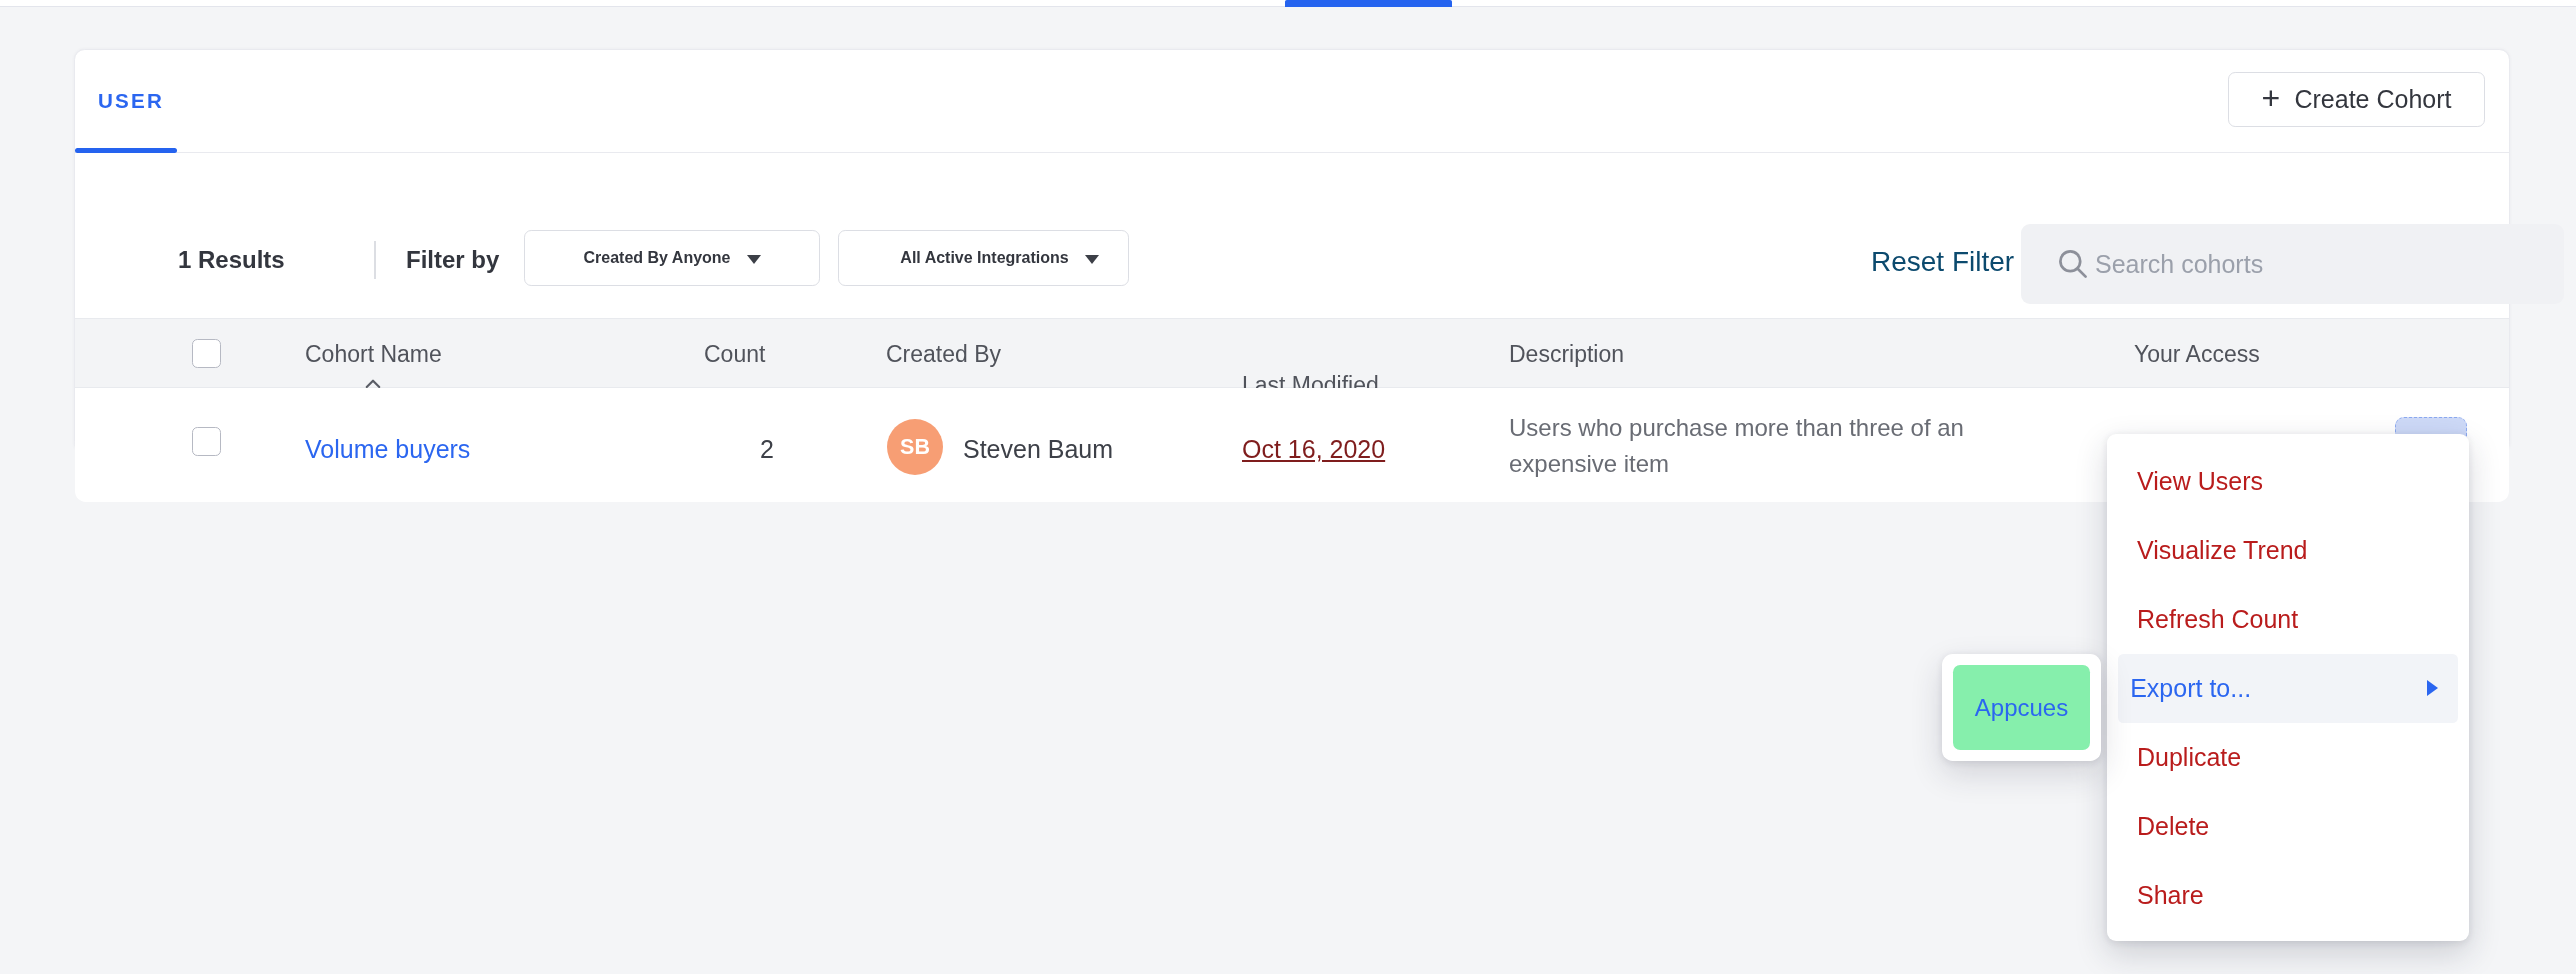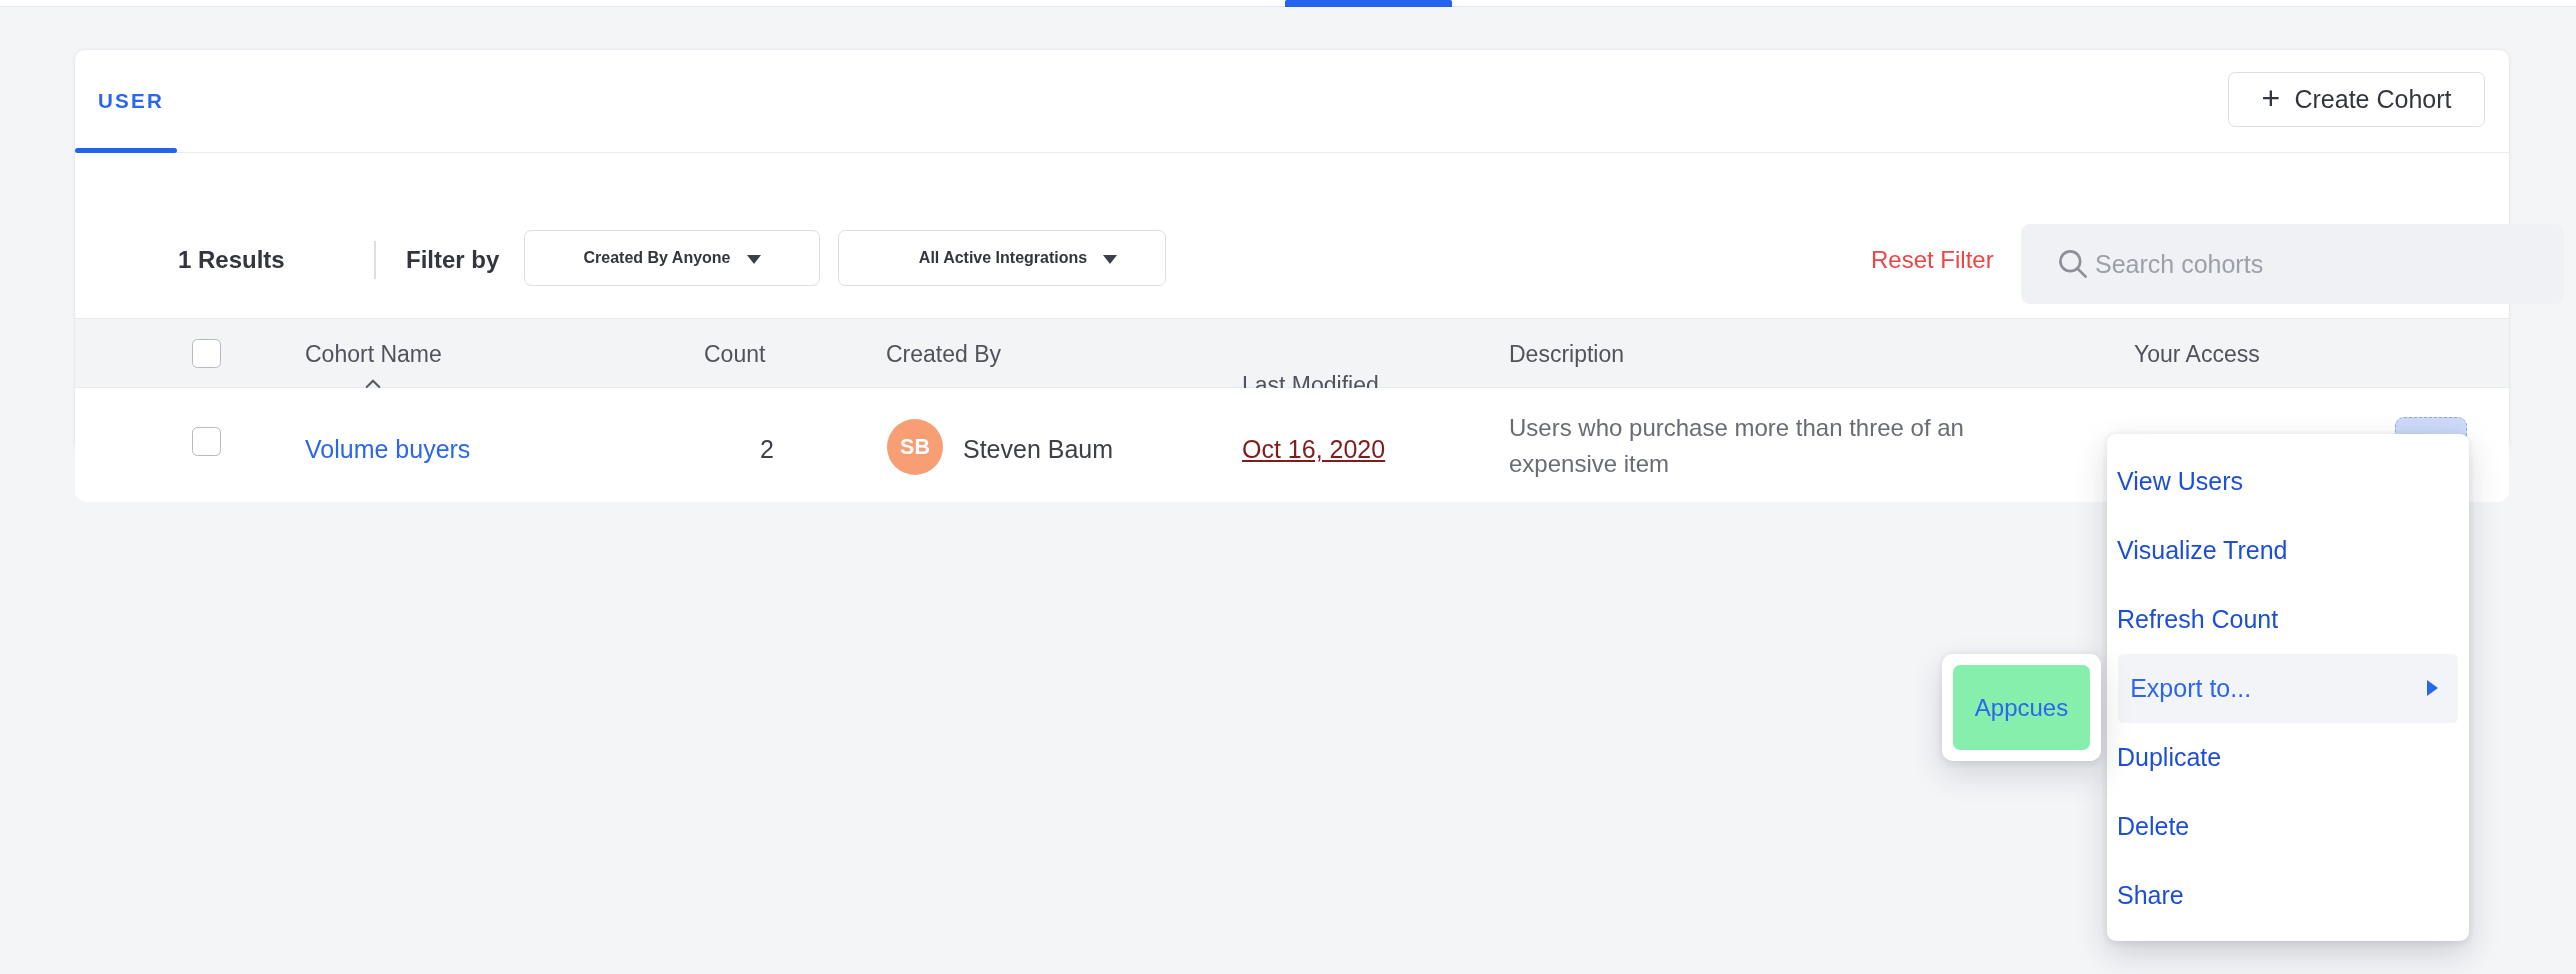--- a/index.html
+++ b/index.html
@@ -41,23 +41,23 @@
   .toolbar > * { transform:translateY(-105px); } 
   .v-divider{ position:absolute; left:299px; top:191px; width:1.8px; height:38px; background:#dcdee3; }
   .filter-by{ position:absolute; left:331px; top:196px; font-size:24px; font-weight:600; color:#33363e; }
   .pill-btn{
     position:absolute; top:180px; height:56px; background:#fff;
     border:1.8px solid #dcdee4; border-radius:7.2px; cursor:pointer;
     display:flex; align-items:center; justify-content:center; gap:16px;
     font-size:16px; font-weight:600; color:#33363e;
   }
   .btn-created-by{ left:449px; width:296px; }
-  .btn-integrations{ left:763px; width:328px;padding-left:32px; }
+  .btn-integrations{ left:763px; width:291px;padding-left:32px; }
   .caret-down{ width:0; height:0; border-left:7.2px solid transparent; border-right:7.2px solid transparent; border-top:9px solid #3c3f47; margin-top:2.7px; }
-  .reset-filter{ position:absolute; left:1796px; top:196px; font-size:24px; color:#ef4444; cursor:pointer; }
+  .reset-filter{ position:absolute; left:1796px; top:196px; font-size:28px; color:#0c4a6e; cursor:pointer; }
   .search-box{
     position:absolute; left:1946px; top:174px; width:543px; height:80px;
     background:#f0f1f4; border-radius:9px; display:flex; align-items:center; padding-left:34px; gap:4px;
   }
   .search-box input{
     border:none; outline:none; background:transparent; font-size:25px; color:#33363e;
     font-family:"Liberation Sans","DejaVu Sans",sans-serif; width:430px;
   }
   .search-box input::placeholder{ color:#9ba0ab; }
 
@@ -100,22 +100,22 @@
   .dot{ width:15px; height:15px; border:4.5px solid #1d5af0; border-radius:50%; background:transparent; }
 
   
   .context-menu{
     position:absolute; left:2107px; top:434px; width:362px; height:507px;
     background:#ffffff; border-radius:9px;
     box-shadow:0 1.8px 7.2px rgba(35,40,60,0.10), 0 12.5px 32px rgba(35,40,60,0.18);
     padding:12.5px 0; z-index:30;
   }
   .menu-item{
-    height:69px; display:flex; align-items:center; padding-left:10px;
-    font-size:25px; color:#1d4ed8; cursor:pointer;
+    height:69px; display:flex; align-items:center; padding-left:30px;
+    font-size:25px; color:#b91c1c; cursor:pointer;
   }
   .menu-item.active{
     margin:0 10.7px; padding-left:12.5px; padding-right:20px;
     background:#f2f4f8; border-radius:5.4px; color:#2b66f0;
     display:flex; justify-content:space-between; align-items:center;
   }
   .submenu-arrow{ width:0; height:0; border-top:8px solid transparent; border-bottom:8px solid transparent; border-left:11.6px solid #2b66f0; }
 
   
   .submenu{

